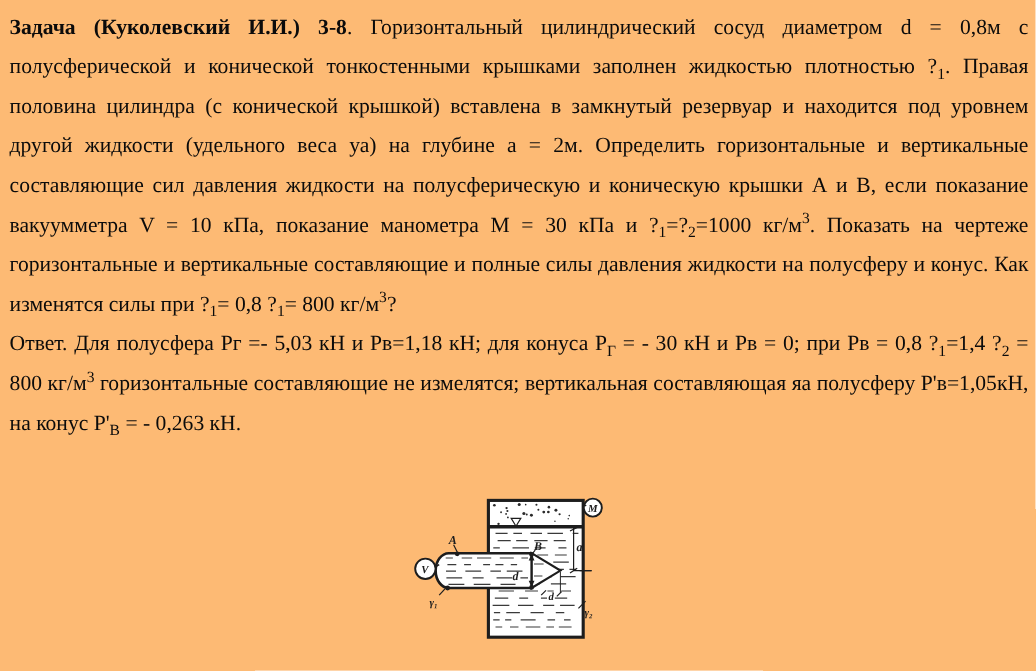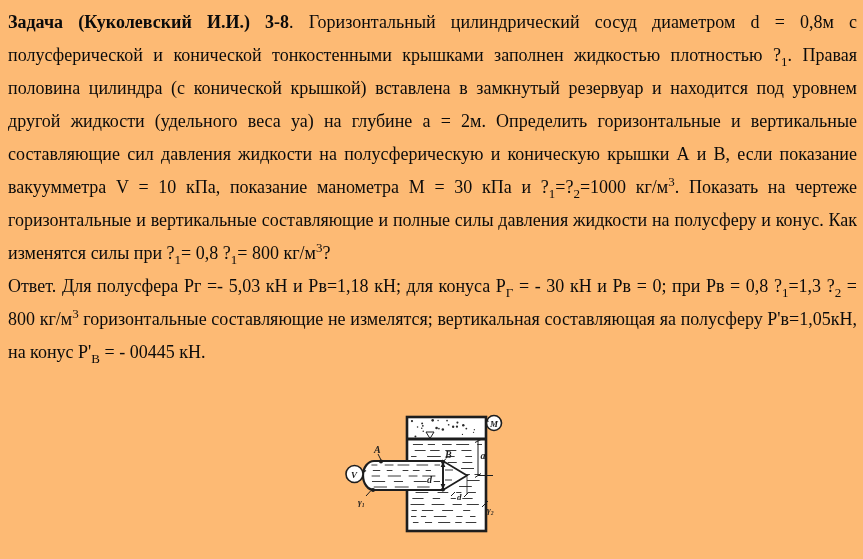--- a/index.html
+++ b/index.html
@@ -12,21 +12,21 @@
   #figure{position:absolute;left:338px;top:406px;}
   svg text{font-family:"Liberation Serif","DejaVu Serif",serif;}
   .lbl{font-style:italic;font-weight:700;}
 </style>
 </head>
 <body>
 <div id="page">
 
 <div class="textblock">
   <p class="doc"><b>Задача (Куколевский И.И.) 3-8</b><span>. Горизонтальный цилиндрический сосуд диаметром d = 0,8м с полусферической и конической тонкостенными крышками заполнен жидкостью плотностью ?</span><sub>1</sub><span>. Правая половина цилиндра (с конической крышкой) вставлена в замкнутый резервуар и находится под уровнем другой жидкости (удельного веса уа) на глубине а = 2м. Определить горизонтальные и вертикальные составляющие сил давления жидкости на полусферическую и коническую крышки А и В, если показание вакуумметра V = 10 кПа, показание манометра М = 30 кПа и ?</span><sub>1</sub><span>=?</span><sub>2</sub><span>=1000 кг/м</span><sup>3</sup><span>. Показать на чертеже горизонтальные и вертикальные составляющие и полные силы давления жидкости на полусферу и конус. Как изменятся силы при ?</span><sub>1</sub><span>= 0,8 ?</span><sub>1</sub><span>= 800 кг/м</span><sup>3</sup><span>?</span></p>
-  <p class="doc"><span>Ответ. Для полусфера Рг =- 5,03 кН и Рв=1,18 кН; для конуса Р</span><sub>Г</sub><span> = - 30 кН и Рв = 0; при Рв = 0,8 ?</span><sub>1</sub><span>=1,3 ?</span><sub>2</sub><span> = 800 кг/м</span><sup>3</sup><span> горизонтальные составляющие не измелятся; вертикальная составляющая яа полусферу Р'в=1,05кН, на конус Р'</span><sub>В</sub><span> = - 00445 кН.</span></p>
+  <p class="doc"><span>Ответ. Для полусфера Рг =- 5,03 кН и Рв=1,18 кН; для конуса Р</span><sub>Г</sub><span> = - 30 кН и Рв = 0; при Рв = 0,8 ?</span><sub>1</sub><span>=1,4 ?</span><sub>2</sub><span> = 800 кг/м</span><sup>3</sup><span> горизонтальные составляющие не измелятся; вертикальная составляющая яа полусферу Р'в=1,05кН, на конус Р'</span><sub>В</sub><span> = - 0,263 кН.</span></p>
 </div>
 
 <div id="figure">
 <svg width="232" height="146" viewBox="0 0 232 146">
 
   <rect x="69" y="11" width="79" height="114" fill="#ffffff" stroke="#1d1d1d" stroke-width="2.6"></rect>
 
   <g id="gas-speckles" fill="#2a2a2a">
           <circle cx="77.43240740740741" cy="30.536376886145405" r="0.9884537894375858"></circle>
           <circle cx="118.96666666666667" cy="20.654033779149522" r="1.125438100137174"></circle>

